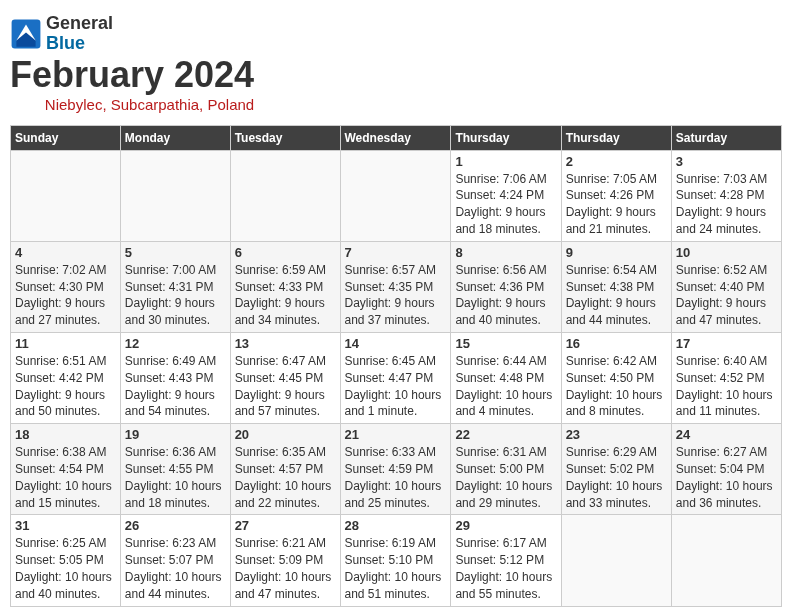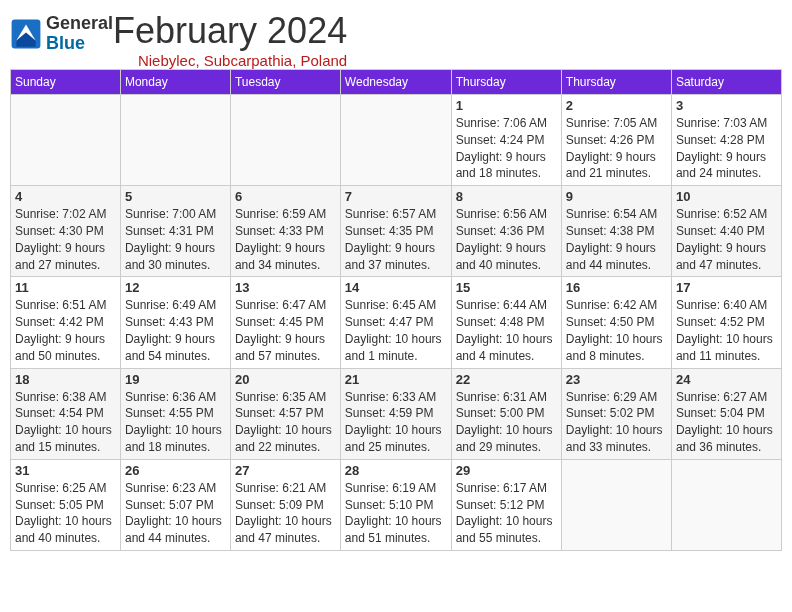--- a/index.html
+++ b/index.html
@@ -6,21 +6,22 @@
     body {
       font-family: Arial, sans-serif;
       background: #fff;
       width: 792px;
       min-height: 612px;
       padding: 10px;
     }
     .header {
       display: flex;
       align-items: flex-start;
-      margin-bottom: 0;
+      margin-bottom: 12px;
+      flex-direction: column;
     }
     .logo {
       display: flex;
       align-items: center;
       margin-top: 4px;
     }
     .logo-text {
       display: flex;
       flex-direction: column;
       line-height: 1.1;
@@ -38,36 +39,36 @@
     .logo-icon {
       width: 32px;
       height: 32px;
       margin-right: 4px;
     }
     .title-block {
       text-align: right;
     }
     .month-title {
       font-size: 36px;
-      font-weight: normal;
+      font-weight: bold;
       color: #333;
     }
     .subtitle {
       font-size: 15px;
       color: #b91c1c;
     }
     table {
       width: 100%;
       border-collapse: collapse;
     }
     thead tr th {
-      background: #6d28d9;
+      background: #404040;
       color: #fff;
       font-size: 12px;
-      font-weight: normal;
+      font-weight: bold;
       padding: 5px 4px;
       border: 1px solid #ccc;
       text-align: left;
     }
     tbody tr td {
       border: 1px solid #ccc;
       vertical-align: top;
       padding: 3px 4px;
       width: 113px;
       min-height: 70px;

